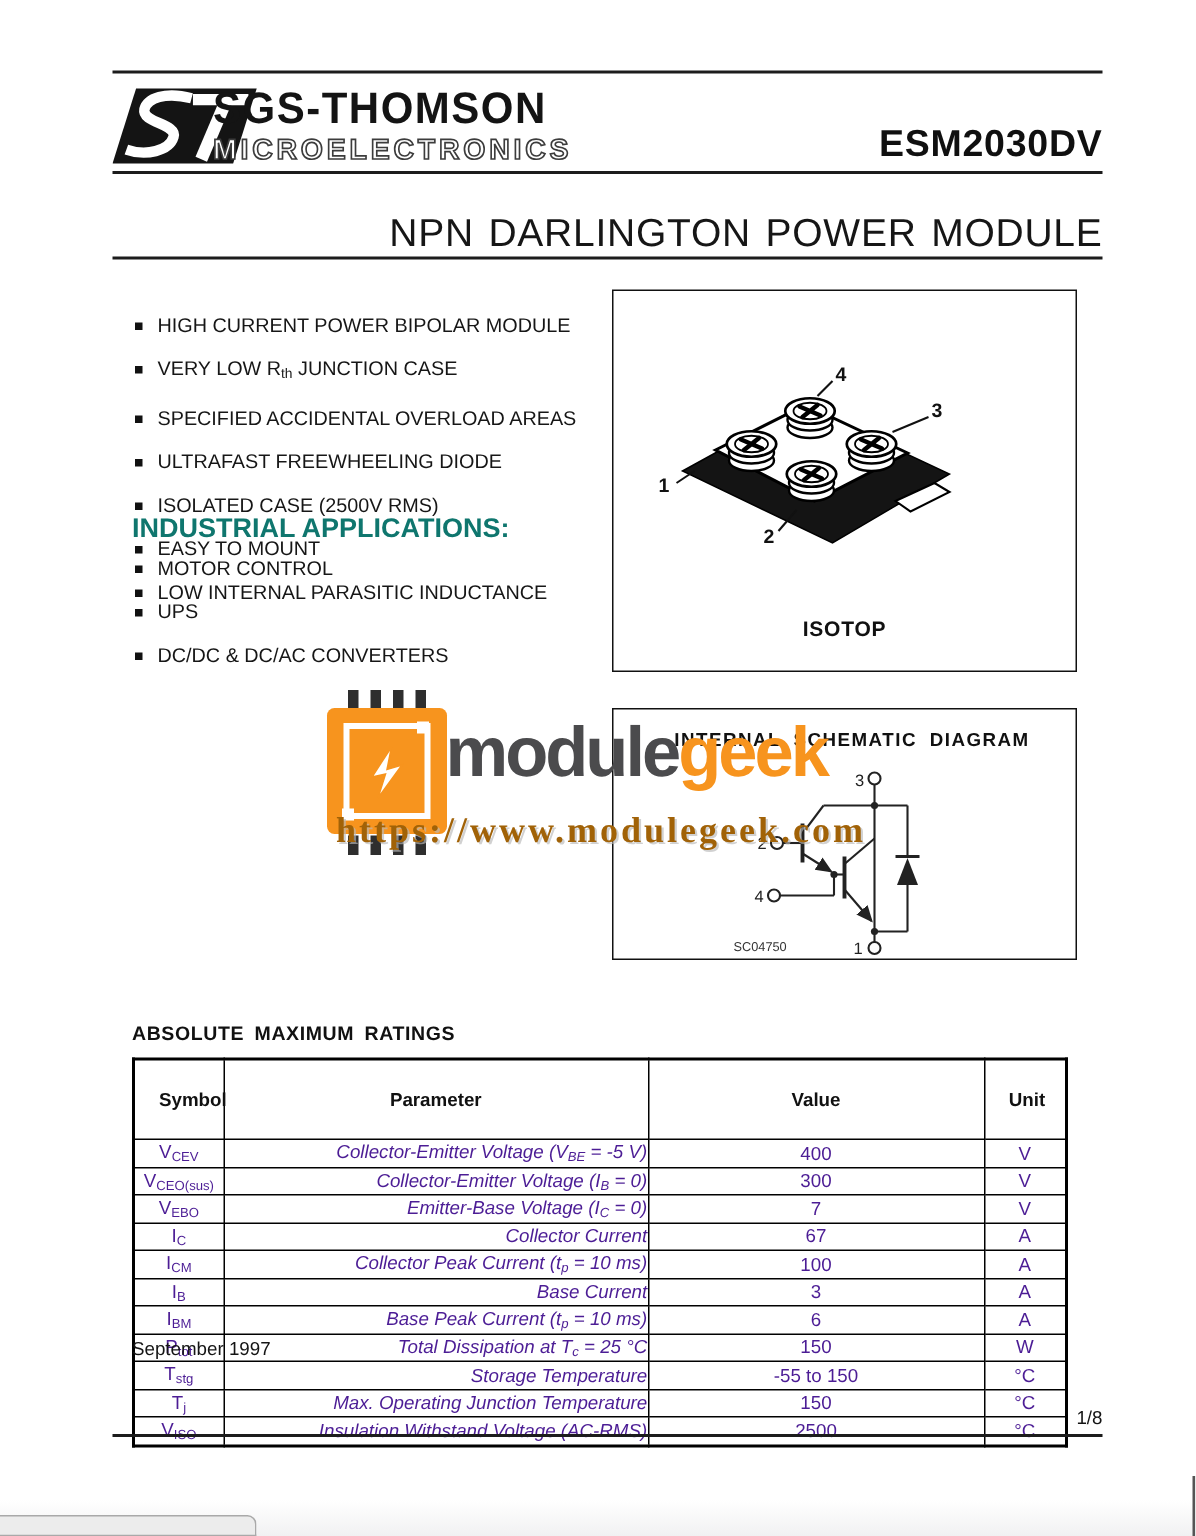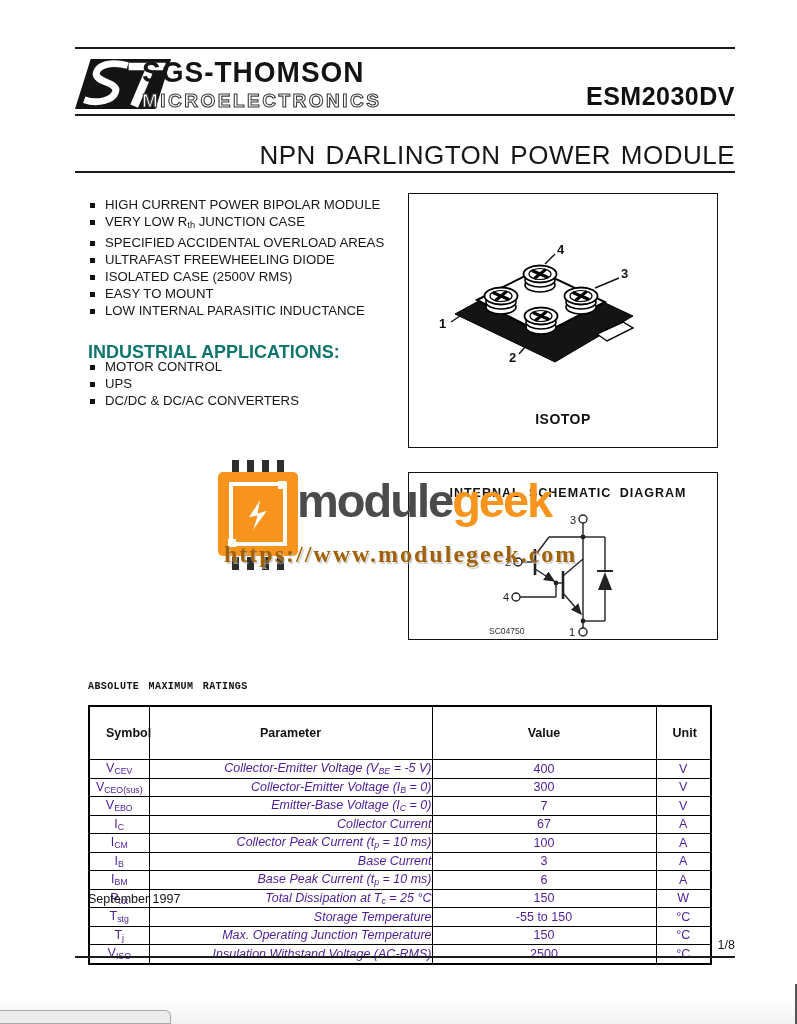--- a/index.html
+++ b/index.html
@@ -10,40 +10,40 @@
 
   
   .brand-name{font-size:28px;font-weight:700;letter-spacing:1px;color:#141414;transform:scale(1,1.05);transform-origin:left top;}
   .brand-sub{font-size:19px;font-weight:700;letter-spacing:2.5px;color:#fff;
              -webkit-text-stroke:1.1px #3c3c3c;margin-top:2px;}
   .part-number{font-size:25px;font-weight:700;color:#101010;letter-spacing:.5px;}
   .doc-title{font-size:26px;color:#161616;letter-spacing:.5px;word-spacing:2px;}
 
   
   .blist{display:flex;flex-direction:column;}
-  .bitem{display:flex;align-items:flex-start;margin-bottom:1px;}
+  .bitem{display:flex;align-items:flex-start;margin-bottom:1px;margin-top:12px;}
   .bullet{width:5px;height:5px;background:#111;margin:6px 10px 0 2px;flex:none;}
   .btext{font-size:13.2px;line-height:15.9px;color:#161616;}
   .apps-heading{font-size:18px;font-weight:700;color:#0f766e;}
 
   
   .frame{position:absolute;border:1.5px solid #111;background:#fff;box-sizing:border-box;}
   .isotop-caption{position:absolute;left:0;right:0;bottom:20px;text-align:center;
                   font-size:14px;font-weight:700;letter-spacing:.5px;}
   .schem-title{position:absolute;top:13px;left:14px;right:4px;text-align:center;
                font-size:12.5px;font-weight:700;letter-spacing:1px;word-spacing:4px;}
 
   
   .wm-brand{font-size:47px;font-weight:700;letter-spacing:-2px;color:#4B4B4D;line-height:1;}
   .wm-geek{color:#F7941E;}
   .wm-url{font-family:"Liberation Serif",serif;font-weight:700;font-size:24px;
           letter-spacing:2px;color:#a16207;text-shadow:1.5px 1.5px 0 rgba(185,185,185,.65);}
 
   
-  .ratings-heading{font-size:10px;font-weight:700;letter-spacing:.4px;word-spacing:3px;font-family:Liberation Mono, monospace;}
+  .ratings-heading{font-size:13px;font-weight:700;letter-spacing:.4px;word-spacing:3px;}
   table.ratings{border-collapse:collapse;width:622px;table-layout:fixed;
                 border:2px solid #000;font-size:12.5px;}
   table.ratings th{border:1px solid #000;height:20px;font-weight:700;padding:16px;}
   table.ratings td{border:1px solid #000;height:17.5px;padding:0 0 0 0;color:#4c1d95;}
   td.c-sym,td.c-val,td.c-unit{text-align:center;}
   td.c-par{text-align:right;padding-left:5px;font-style:italic;}
   sub{font-size:.7em;vertical-align:-0.25em;letter-spacing:0;}
 
   
   .footer-text{font-size:12.5px;color:#141414;}

